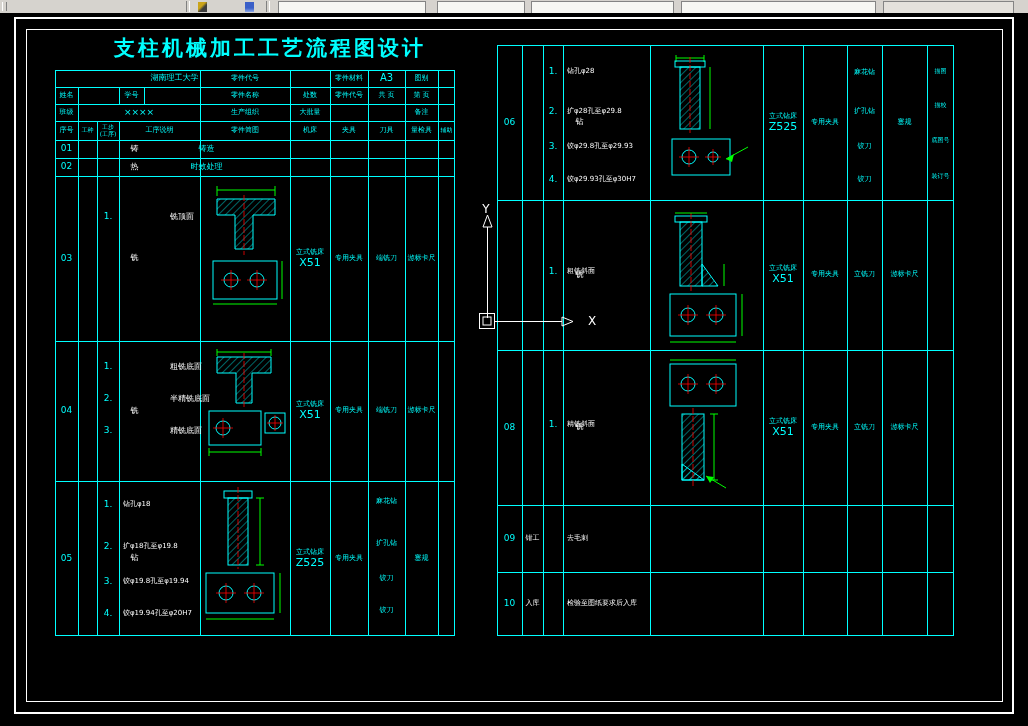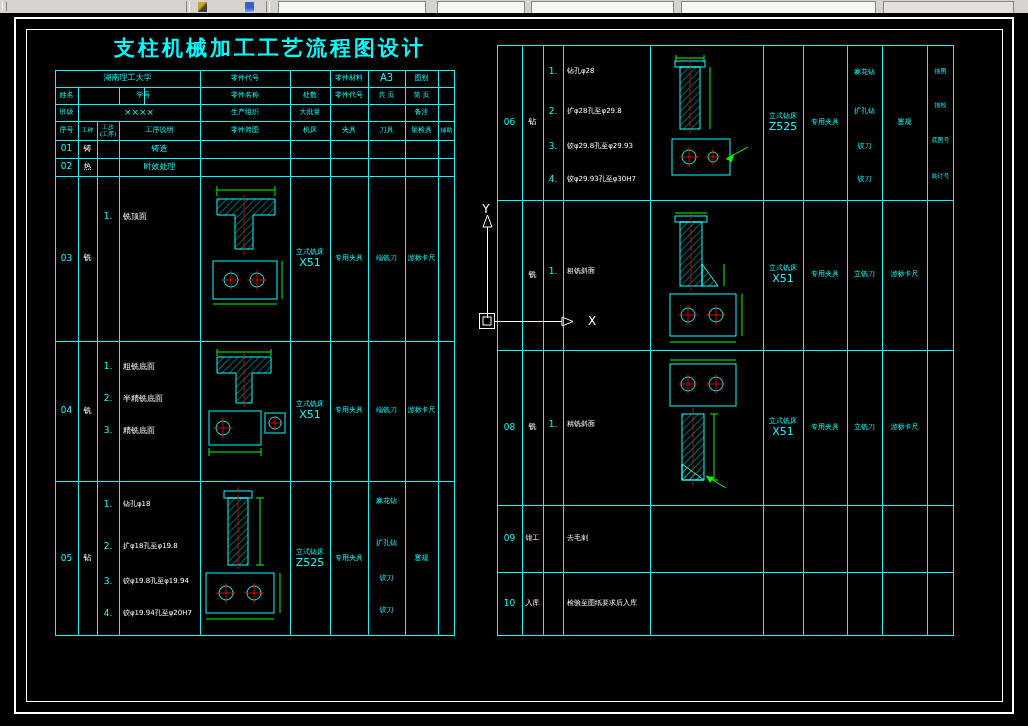--- a/index.html
+++ b/index.html
@@ -13,21 +13,21 @@
   .ticon{position:absolute;top:2px;width:9px;height:10px;}
   
   .frame{position:absolute;border:2px solid #fff;}
   .frame2{position:absolute;border:1px solid #fff;}
   
   .t{position:absolute;display:flex;align-items:center;justify-content:center;
      color:#00ffff;line-height:1.05;text-align:center;white-space:pre;}
   .la{justify-content:flex-start;text-align:right;}
   .col{flex-direction:column;gap:1px;}
   .w{color:#ffffff;}
-  .s6{font-size:6px;} .s7{font-size:7px;} .s8{font-size:8px;} .s9{font-size:9px;}
+  .s6{font-size:6px;} .s7{font-size:7px;} .s8{font-size:8px;padding-left:47px;} .s9{font-size:9px;}
   .s10{font-size:10px;} .s11{font-size:11px;} .s12{font-size:12px;}
   #title{position:absolute;left:98px;top:34px;color:#00ffff;font-size:21px;font-weight:bold;
          letter-spacing:3px;white-space:pre;margin-left:16px;}
   .tablewrap{position:absolute;}
   svg{display:block;}
 </style>
 </head>
 <body>
 
 <div id="screen">
@@ -77,21 +77,21 @@
           <line x1="0" y1="411" x2="400" y2="411"></line>
       </g>
     </svg>
 
     <div class="t s8" style="left:0;top:0;width:145px;height:17px">湖南理工大学</div>
     <div class="t s7" style="left:145px;top:0;width:90px;height:17px">零件代号</div>
     <div class="t s7" style="left:275px;top:0;width:38px;height:17px">零件材料</div>
     <div class="t s10" style="left:313px;top:0;width:37px;height:17px">A3</div>
     <div class="t s7" style="left:350px;top:0;width:33px;height:17px">图别</div>
     <div class="t s7" style="left:0;top:17px;width:23px;height:17px">姓名</div>
-    <div class="t s7" style="left:76px;top:17px;width:25px;height:17px">学号</div>
+    <div class="t s7" style="left:64px;top:17px;width:25px;height:17px">学号</div>
     <div class="t s7" style="left:145px;top:17px;width:90px;height:17px">零件名称</div>
     <div class="t s7" style="left:235px;top:17px;width:40px;height:17px">处数</div>
     <div class="t s7" style="left:275px;top:17px;width:38px;height:17px">零件代号</div>
     <div class="t s7" style="left:313px;top:17px;width:37px;height:17px">共 页</div>
     <div class="t s7" style="left:350px;top:17px;width:33px;height:17px">第 页</div>
     <div class="t s7" style="left:0;top:34px;width:23px;height:17px">班级</div>
     <div class="t s9" style="left:23px;top:34px;width:122px;height:17px">××××</div>
     <div class="t s7" style="left:145px;top:34px;width:90px;height:17px">生产组织</div>
     <div class="t s7" style="left:235px;top:34px;width:40px;height:17px">大批量</div>
     <div class="t s7" style="left:350px;top:34px;width:33px;height:17px">备注</div>

